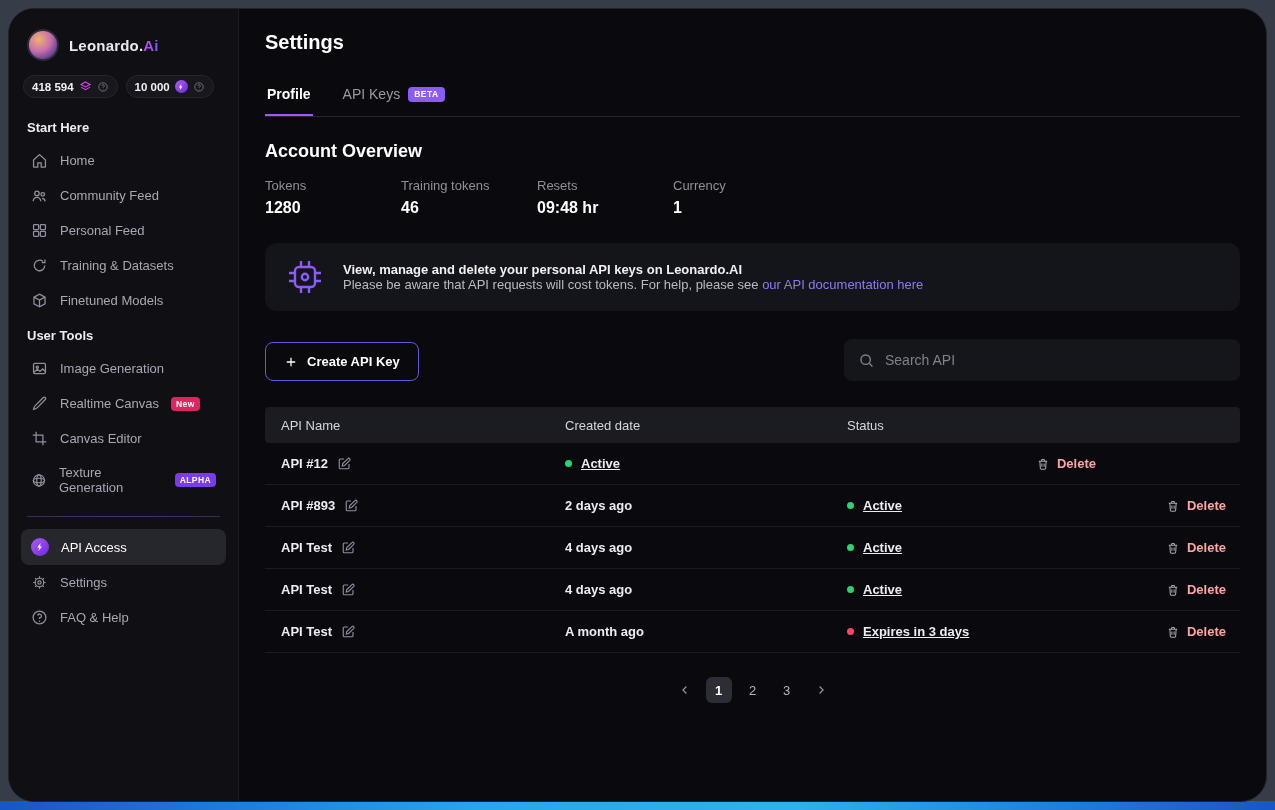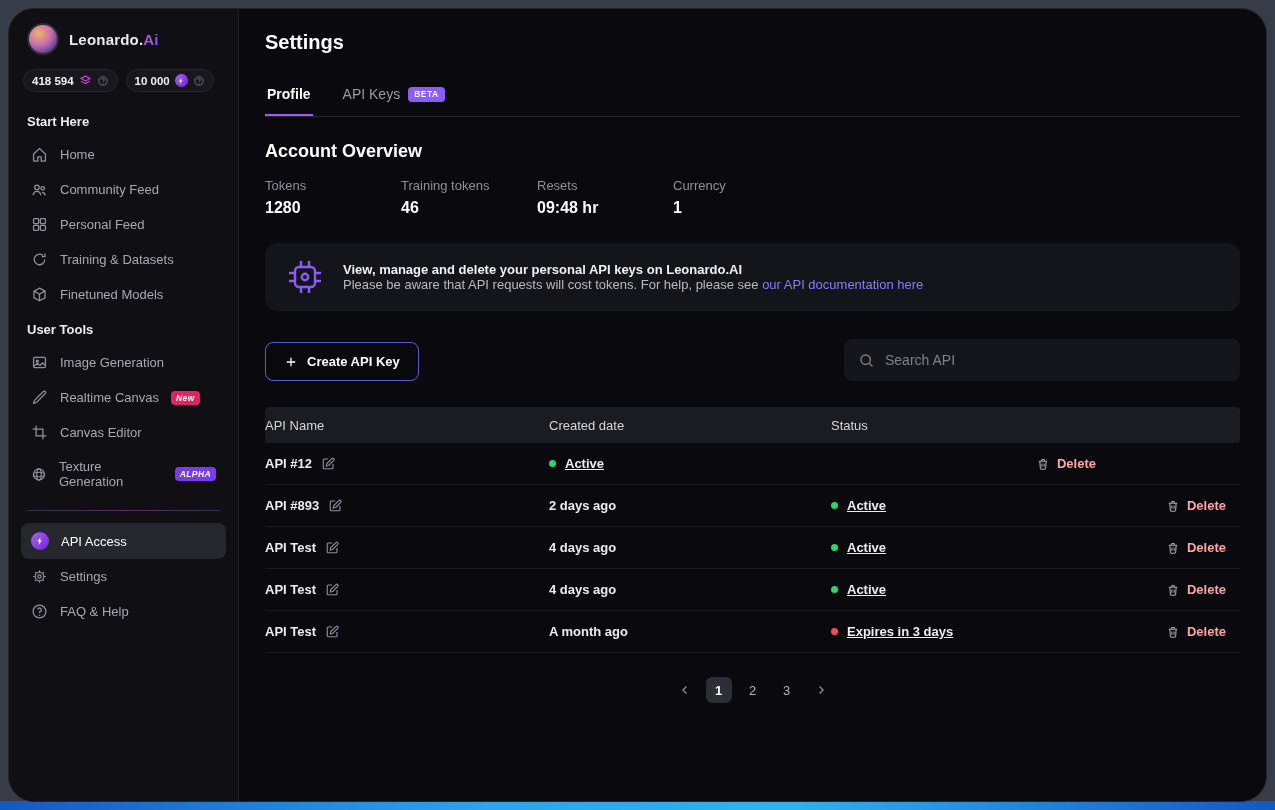--- a/index.html
+++ b/index.html
@@ -10,39 +10,39 @@
     position:relative;
     color:#e9e9ee;
   }
   .desktop-strip { position:absolute; left:0; right:0; bottom:0; height:9px;
     background:linear-gradient(90deg,#1757c0 0%,#2ea4ea 38%,#31b0ee 62%,#1757c0 100%); }
   .window { position:absolute; inset:8px; border-radius:26px; background:#0a0a0e;
     border:1px solid #22222a; display:flex; overflow:hidden; z-index:1; }
 
   
   .sidebar { width:230px; min-width:230px; background:#0f0f14; border-right:1px solid #1d1d24;
-    padding:8px 12px 8px; display:flex; flex-direction:column; }
+    padding:14px 12px 8px; display:flex; flex-direction:column; }
   .logo-row { display:flex; align-items:center; gap:10px; padding:6px 6px 14px; }
   .avatar { width:32px; height:32px; border-radius:50%;
     background:radial-gradient(circle at 35% 30%, #f0b26b 0%, #c76fae 45%, #5b3b8f 80%, #2a1a4a 100%);
     border:2px solid #2c2c38; }
   .brand { font-size:15px; font-weight:700; letter-spacing:.2px; }
   .brand .suffix { background:linear-gradient(90deg,#c44af1,#7b5cf5);
     -webkit-background-clip:text; background-clip:text; color:transparent; }
   .counters { display:flex; gap:8px; padding:0 2px 12px; }
   .pill { display:flex; align-items:center; gap:5px; background:#17171d; border:1px solid #26262e;
     border-radius:14px; padding:4px 8px; font-size:11.5px; font-weight:700; color:#f0f0f4; }
   .ic { display:block; }
   .muted-ic { color:#6f707c; }
   .nav-label { font-size:13px; font-weight:700; color:#ececf1; padding:10px 6px 8px; }
   .nav-item { display:flex; align-items:center; gap:12px; padding:9px 10px; border-radius:8px;
     color:#a7a8b2; font-size:13px; cursor:pointer; }
   .nav-item .ic { color:#8f909c; }
   .nav-item.active { background:#26262d; color:#ffffff; }
-  .badge { font-size:8.5px; font-weight:700; border-radius:4px; padding:2px 5px; color:#fff; letter-spacing:.4px;font-style:italic; }
+  .badge { font-size:8.5px; font-weight:700; border-radius:4px; padding:2px 5px; color:#fff; letter-spacing:.4px; }
   .badge.new { background:#e0245e; }
   .badge.alpha { background:#7c3aed; }
   .side-divider { height:1px; background:linear-gradient(90deg,#3b2a55,#55306a,#3b2a55); margin:12px 6px; }
   .api-orb { width:18px; height:18px; border-radius:50%;
     background:linear-gradient(135deg,#b05cf7,#6d28d9); display:flex; align-items:center; justify-content:center; }
 
   
   .main { flex:1; padding:22px 26px 0; overflow:hidden; }
   .page-title { font-size:20px; font-weight:700; color:#fff; }
   .tabs { display:flex; gap:28px; margin-top:32px; border-bottom:1px solid #26262d; }
@@ -68,21 +68,21 @@
     padding:11px 18px; cursor:pointer; font-family:inherit; }
   .search-box { width:396px; height:42px; background:#15151c; border-radius:8px;
     display:flex; align-items:center; gap:10px; padding:0 14px; color:#80818c; }
   .search-box input { flex:1; background:transparent; border:none; outline:none;
     color:#e9e9ee; font-size:14px; font-family:inherit; }
   .search-box input::placeholder { color:#80818c; }
 
   .table { margin-top:26px; }
   .thead, .trow { display:grid; grid-template-columns:284px 282px 1fr 130px; align-items:center; }
   .thead { background:#1b1b22; border-radius:4px; height:36px; font-size:13px; color:#d5d5dc; }
-  .thead .cell, .trow .cell { }
+  .thead .cell, .trow .cell { padding-left:16px; }
   .trow { height:42px; border-bottom:1px solid #1b1b22; font-size:13px; font-weight:700; color:#ececf1; }
   .name-cell { display:flex; align-items:center; gap:9px; }
   .edit-btn { color:#8f90a0; cursor:pointer; display:flex; }
   .status-cell { display:flex; align-items:center; gap:9px;text-decoration:underline; }
   .dot { width:7px; height:7px; border-radius:50%; background:#2bd470; }
   .dot.red { background:#fb4562; }
   .delete-cell { display:flex; align-items:center; justify-content:flex-end; gap:7px;
     padding-right:14px; cursor:pointer; color:#fca5a5; }
   .delete-cell .ic { color:#a9aab4; }
 

